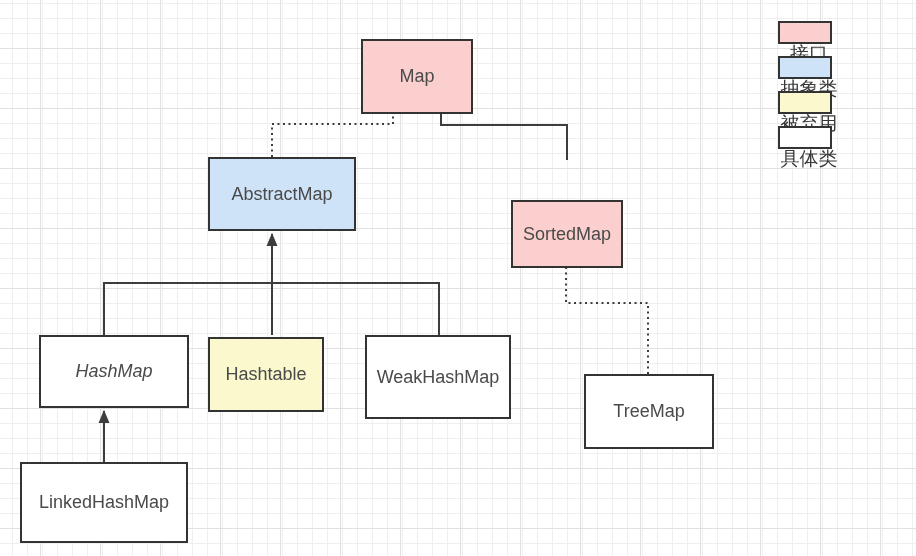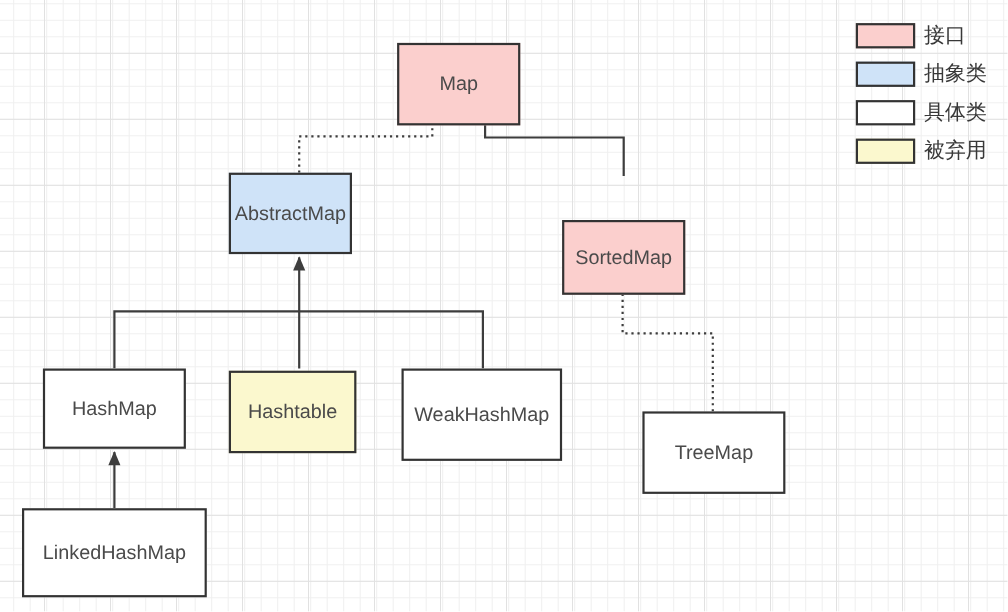--- a/index.html
+++ b/index.html
@@ -58,20 +58,21 @@
   .legend {
     position: absolute;
     left: 778px;
     top: 21px;
   }
   .legend-row {
     display: flex;
     align-items: center;
     height: 23px;
     margin-bottom: 12px;
+    flex-direction: column;
   }
   .legend-swatch {
     box-sizing: border-box;
     width: 54px;
     height: 23px;
     border: 2px solid var(--node-border, #333333);
     margin-right: 8px;
     flex: 0 0 auto;
   }
   .legend-label {
@@ -95,39 +96,39 @@
         <polyline points="272,157 272,124 393,124 393,96" class="dotted" marker-end="url(#arrow)"></polyline>
         <polyline points="567,160 567,125 441,125 441,96" marker-end="url(#arrow)"></polyline>
         <polyline points="104,335 104,283 439,283 439,335"></polyline>
         <polyline points="272,335 272,234" marker-end="url(#arrow)"></polyline>
         <polyline points="648,374 648,303 566,303 566,237" class="dotted" marker-end="url(#arrow)"></polyline>
         <polyline points="104,462 104,411" marker-end="url(#arrow)"></polyline>
       </g>
   </svg>
   <div id="nodes-layer">
       <div class="node t-interface" style="left: 361px; top: 19px; width: 112px; height: 75px; margin-top: 20px;">Map</div>
-      <div class="node t-abstract" style="left: 208px; top: 157px; width: 112px; height: 74px;">AbstractMap</div>
+      <div class="node t-abstract" style="left: 208px; top: 157px; width: 148px; height: 74px;">AbstractMap</div>
       <div class="node t-interface" style="left: 511px; top: 160px; width: 112px; height: 68px; margin-top: 40px;">SortedMap</div>
-      <div class="node t-concrete" style="left: 39px; top: 335px; width: 130px; height: 73px;">HashMap</div>
+      <div class="node t-concrete" style="left: 39px; top: 335px; width: 150px; height: 73px; font-style: italic;">HashMap</div>
       <div class="node t-deprecated" style="left: 208px; top: 337px; width: 116px; height: 75px;">Hashtable</div>
       <div class="node t-concrete" style="left: 365px; top: 335px; width: 146px; height: 84px;">WeakHashMap</div>
       <div class="node t-concrete" style="left: 584px; top: 374px; width: 130px; height: 75px;">TreeMap</div>
       <div class="node t-concrete" style="left: 20px; top: 462px; width: 168px; height: 81px;">LinkedHashMap</div>
     </div>
   <div class="legend" id="legend">
       <div class="legend-row">
         <span class="legend-swatch t-interface"></span>
         <span class="legend-label">接口</span>
       </div>
       <div class="legend-row">
         <span class="legend-swatch t-abstract"></span>
         <span class="legend-label">抽象类</span>
       </div>
       <div class="legend-row">
+        <span class="legend-swatch t-deprecated"></span>
+        <span class="legend-label">被弃用</span>
+      </div>
+      <div class="legend-row">
         <span class="legend-swatch t-concrete"></span>
         <span class="legend-label">具体类</span>
-      </div>
-      <div class="legend-row">
-        <span class="legend-swatch t-deprecated"></span>
-        <span class="legend-label">被弃用</span>
       </div>
     </div>
 </div>
 
 </body></html>

